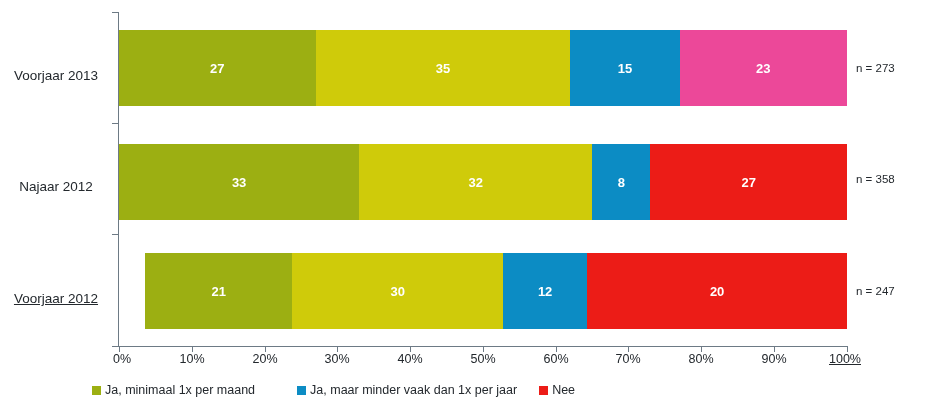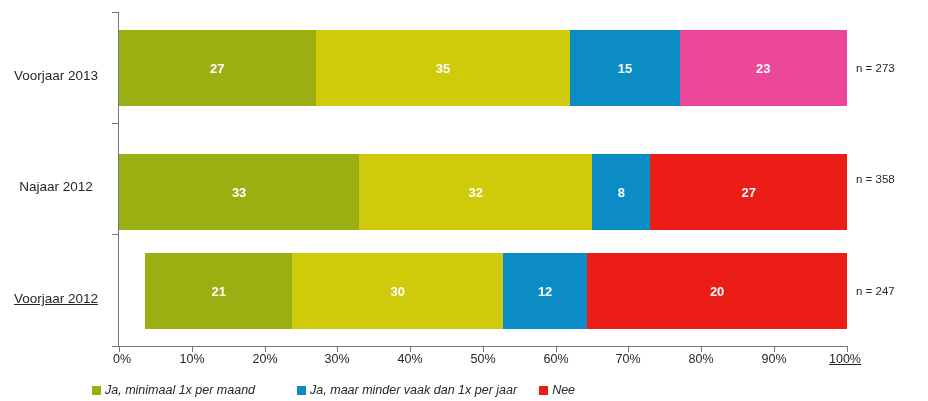--- a/index.html
+++ b/index.html
@@ -124,21 +124,20 @@
 
   
   .legend {
     position: absolute;
     left: 92px;
     top: 380px;
     width: 800px;
     height: 20px;
     display: flex;
     align-items: center;
-    font-style: italic;
   }
   .legend-item {
     display: flex;
     align-items: center;
     white-space: nowrap;
   }
   .legend-swatch {
     width: 9px;
     height: 9px;
     margin-right: 4px;
@@ -173,21 +172,21 @@
 
   <div class="plot-area">
 
     <div class="row" style="top:18px;">
       <div class="seg" style="width:27%; background:#9CAF12;">27</div>
       <div class="seg" style="width:35%; background:#CFCB0A;">35</div>
       <div class="seg" style="width:15%; background:#0C8CC4;">15</div>
       <div class="seg" style="width:23%; background:#ec4899;">23</div>
     </div>
 
-    <div class="row" style="top:142px;">
+    <div class="row" style="top:132px;">
       <div class="seg" style="width:33%; background:#9CAF12;">33</div>
       <div class="seg" style="width:32%; background:#CFCB0A;">32</div>
       <div class="seg" style="width:8%;  background:#0C8CC4;">8</div>
       <div class="seg" style="width:27%; background:#EC1C17;">27</div>
     </div>
 
     <div class="row" style="top:241px;">
       <div class="seg" style="width:21%; background:#9CAF12;margin-left:26px;">21</div>
       <div class="seg" style="width:30%; background:#CFCB0A;">30</div>
       <div class="seg" style="width:12%; background:#0C8CC4;">12</div>

